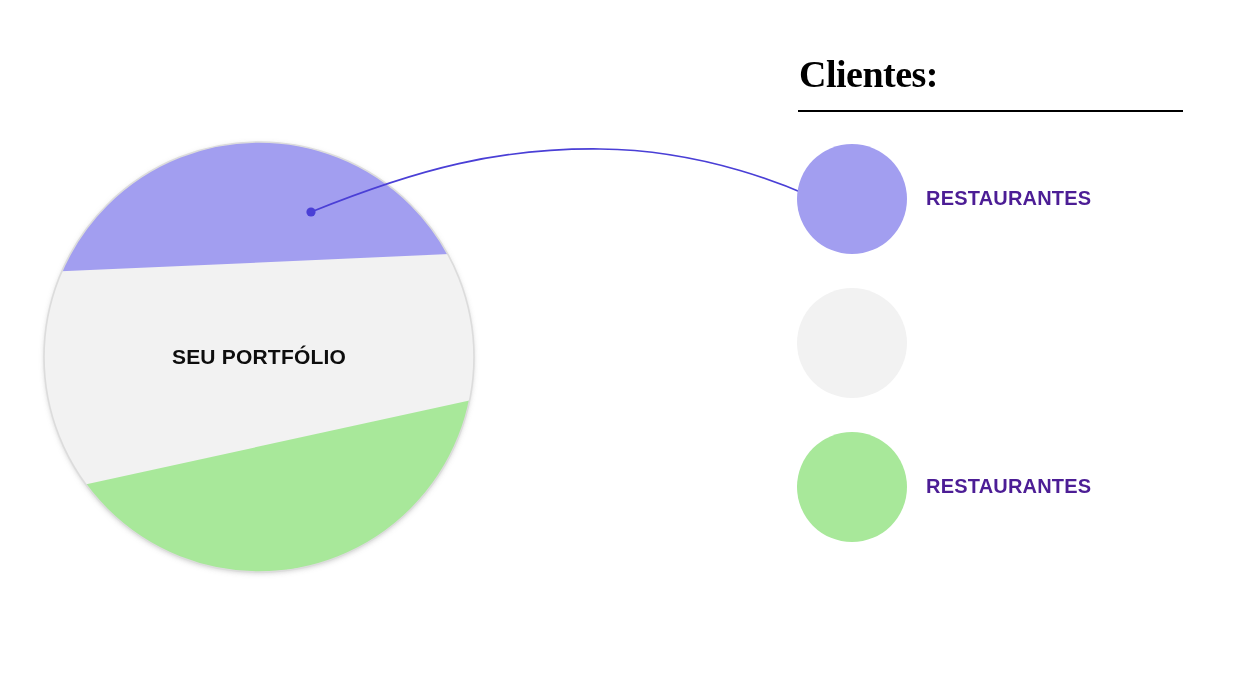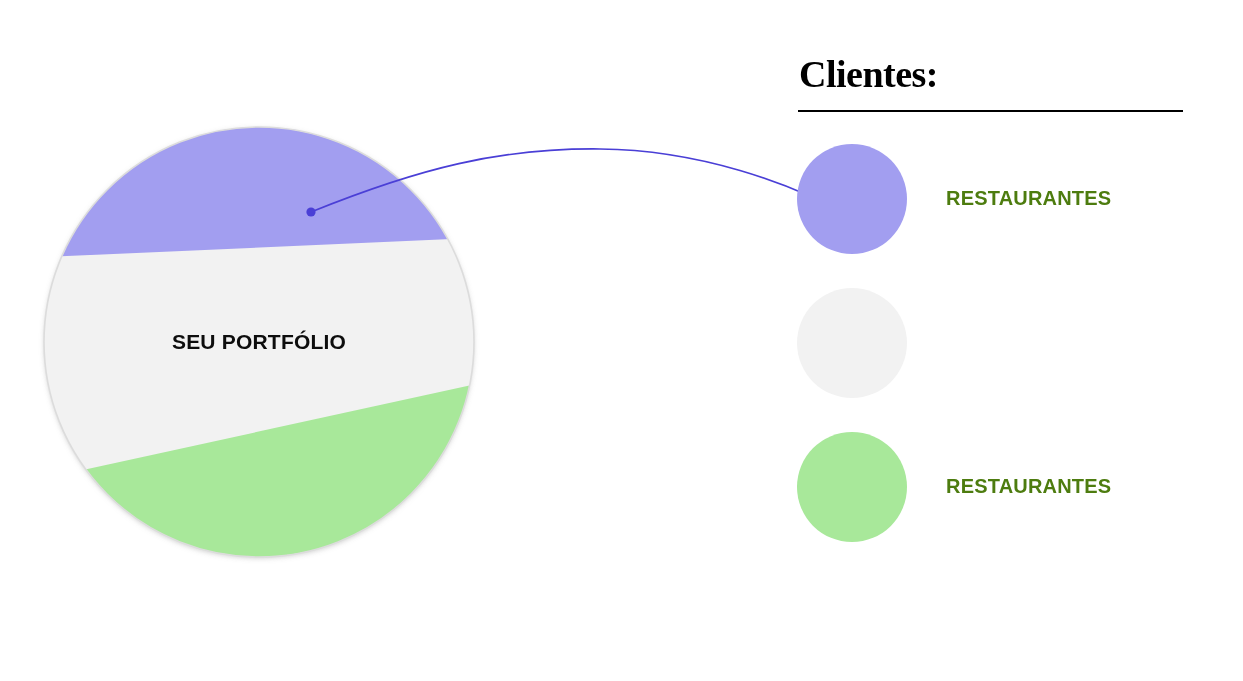--- a/index.html
+++ b/index.html
@@ -13,21 +13,21 @@
     position: relative;
     overflow: hidden;
     font-family: "Liberation Sans", sans-serif;
     -webkit-font-smoothing: antialiased;
   }
 
   
   #portfolio-diagram {
     position: absolute;
     left: 43px;
-    top: 126px;
+    top: 141px;
     width: 432px;
     height: 432px;
   }
   #portfolio-diagram svg {
     display: block;
     width: 432px;
     height: 432px;
     overflow: visible;
   }
   #portfolio-center-label {
@@ -89,25 +89,25 @@
     margin-bottom: 34px;
   }
   .legend-row:last-child { margin-bottom: 0; }
   .legend-swatch {
     width: 110px;
     height: 110px;
     border-radius: 50%;
     flex: 0 0 110px;
   }
   .legend-label {
-    margin-left: 39px;
+    margin-left: 19px;
     font-size: 20px;
     font-weight: 700;
     letter-spacing: 0.2px;
-    color: #4d7c0f;
+    color: #4c1d95;
     white-space: nowrap;
   }
 </style>
 </head>
 <body>
 
 <div id="portfolio-diagram">
   <svg viewBox="0 0 432 432" xmlns="http://www.w3.org/2000/svg">
     <defs>
       <clipPath id="circle-clip">

